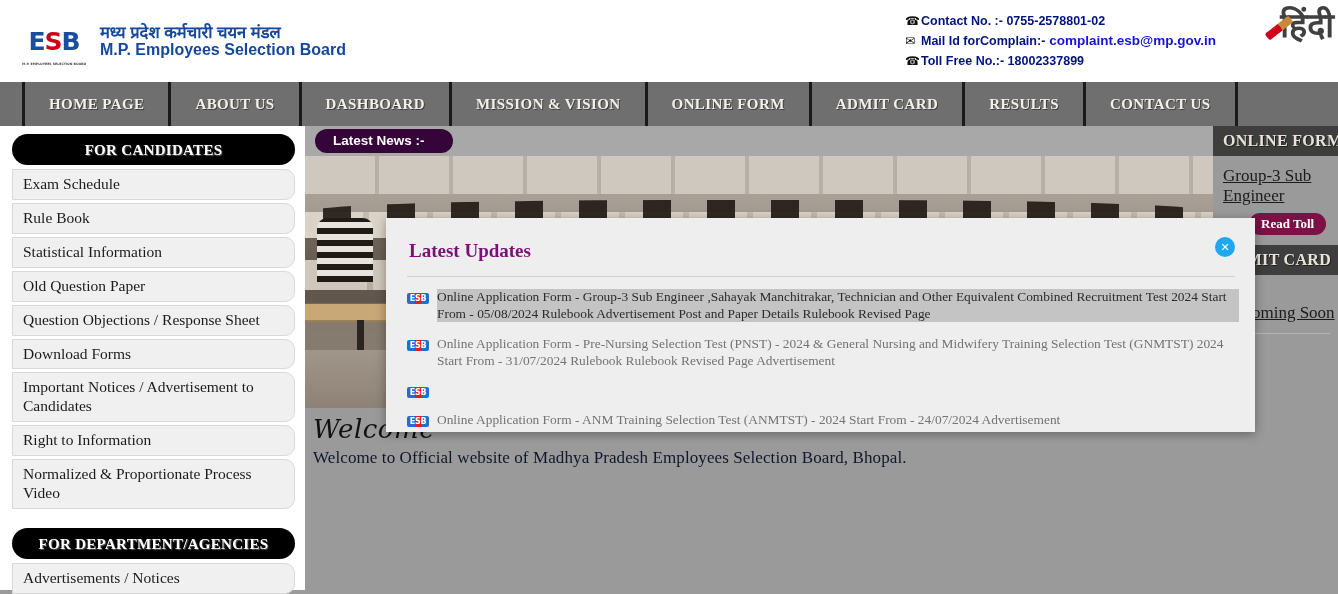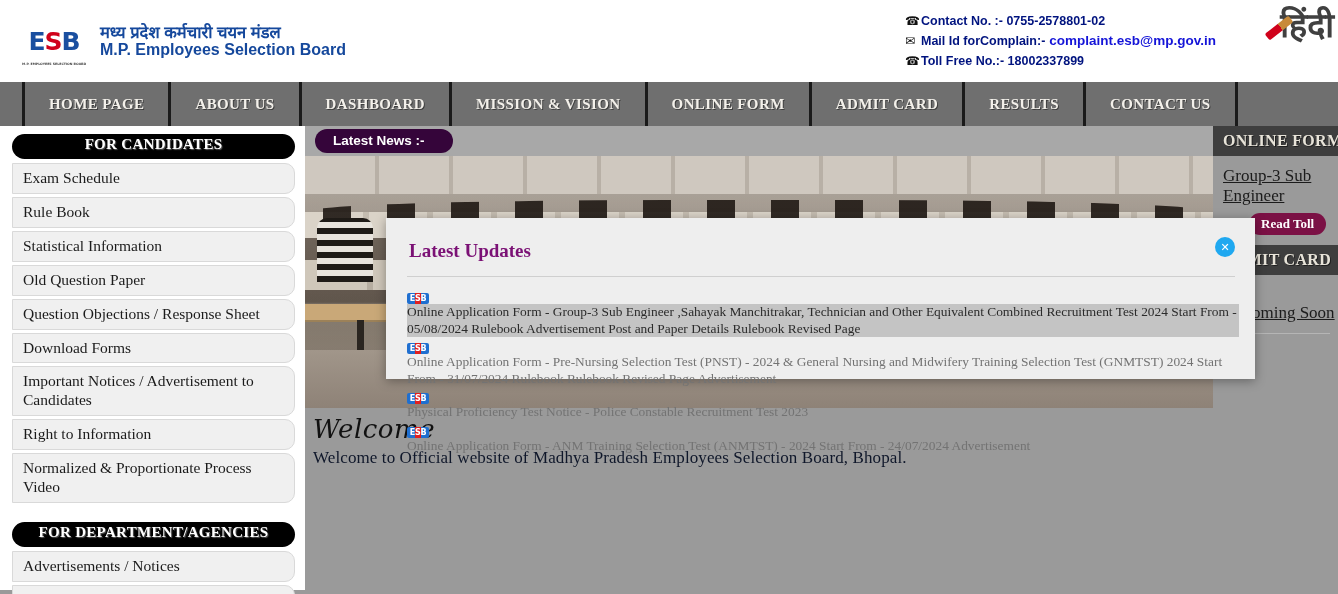--- a/index.html
+++ b/index.html
@@ -110,21 +110,21 @@
     padding: 8px 10px 0 12px;
     flex: 0 0 305px;
   }
   .sec-head {
     background: #000000;
     color: #ffffff;
     font-weight: bold;
     font-size: 15px;
     text-align: center;
     border-radius: 16px;
-    padding: 2px 0 6px;
+    padding: 8px 0 6px;
     letter-spacing: .3px;
     text-shadow: 1px 1px 1px rgba(255,255,255,.35);
     margin-bottom: 4px;
   }
   .sec-head.second { margin-top: 19px; }
   .side-item {
     background: #f0f0f0;
     border: 1px solid #d9d9d9;
     border-radius: 0 10px 10px 0;
     font-size: 15.5px;
@@ -276,21 +276,21 @@
   .bullet-dot { font-size: 16px; color: #1b1b1b; }
   .bullet-link {
     color: #1b1b1b; font-size: 17px; text-decoration: underline;
   }
   .hr-thin { border-top: 1px solid #b5b5b5; margin: 10px 8px 0 22px; }
 
   
   .modal {
     position: absolute;
     left: 386px; top: 218px;
-    width: 869px; height: 161px;
+    width: 869px; height: 214px;
     background: #eeeeee;
     box-shadow: 0 2px 10px rgba(0,0,0,.35);
     z-index: 50;
   }
   .modal-title {
     color: #7b1175;
     font-weight: bold;
     font-size: 19px;
     padding: 22px 0 0 23px;
   }
@@ -302,21 +302,21 @@
     font-family: "DejaVu Sans", sans-serif;
     font-size: 11px; font-weight: bold;
     display: flex; align-items: center; justify-content: center;
     line-height: 1;
   }
   .modal-rule {
     border-top: 1px solid #cfcfcf;
     margin: 14px 20px 0 21px;
   }
   .modal-list { padding: 12px 16px 0 21px; }
-  .upd-row { display: flex; align-items: flex-start; margin-bottom: 2px; flex-direction: column; }
+  .upd-row { display: flex; align-items: flex-start; margin-bottom: 14px; }
   .esb-bullet {
     flex: 0 0 auto;
     width: 22px; height: 11px;
     margin: 4px 8px 0 0;
     border-radius: 2px;
     background: #1f6fd0;
     position: relative;
     overflow: hidden;
     font-family: "DejaVu Sans", sans-serif;
     font-size: 8px; font-weight: bold;
@@ -474,21 +474,20 @@
             <b>ESB</b>
           </span>
         <div class="upd-text">Online Application Form - Pre-Nursing Selection Test (PNST) - 2024 &amp; General Nursing and Midwifery Training Selection Test (GNMTST) 2024 Start From - 31/07/2024   Rulebook   Rulebook Revised Page  Advertisement</div>
       </div>
 
       <div class="upd-row">
         <span class="esb-bullet">
             <i></i>
             <b>ESB</b>
           </span>
-        <div class="upd-text">Physical Proficiency Test Notice - Police Constable Recruitment Test 2023</div>
       </div>
 
       <div class="upd-row">
         <span class="esb-bullet">
             <i></i>
             <b>ESB</b>
           </span>
         <div class="upd-text">Online Application Form - ANM Training Selection Test (ANMTST) - 2024 Start From - 24/07/2024   Advertisement</div>
       </div>
 

